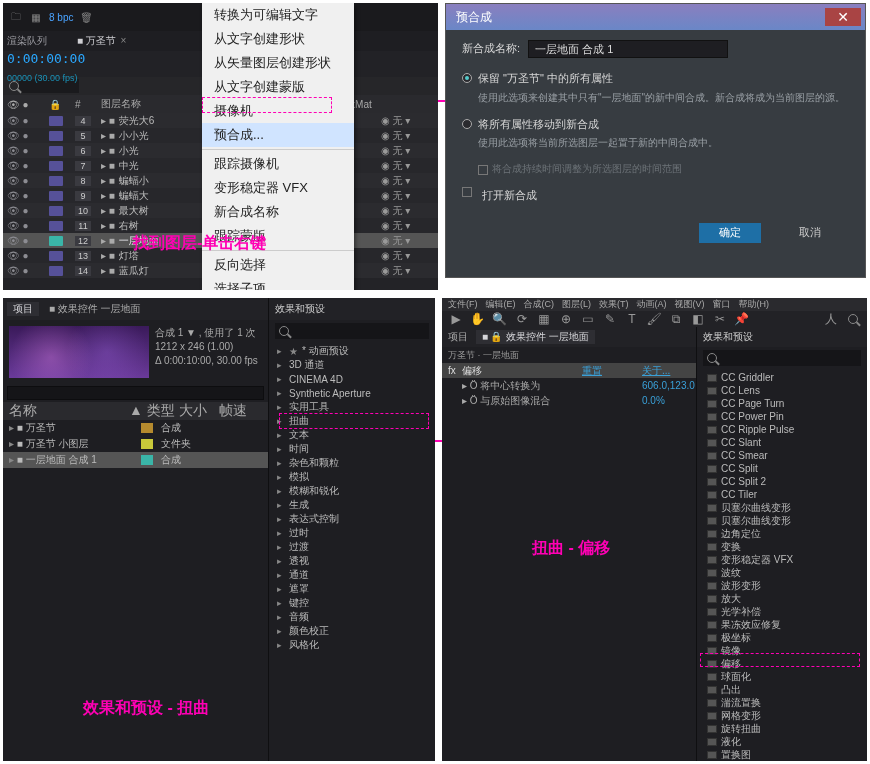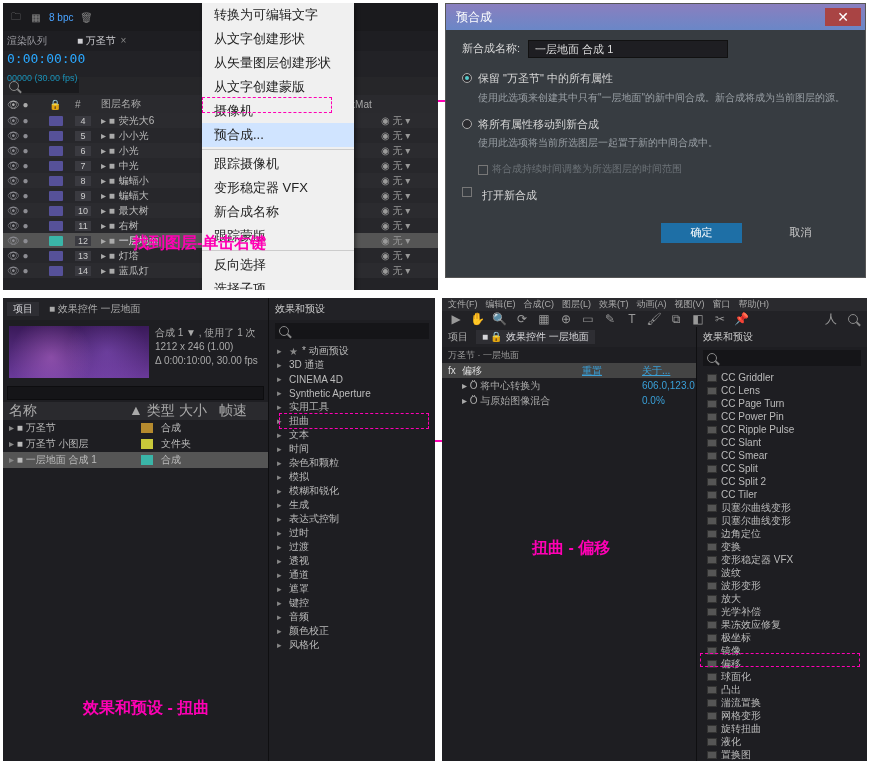--- a/index.html
+++ b/index.html
@@ -46,21 +46,21 @@
   .q2 .body { padding: 10px 16px; color:#d8d8d8; font-size:11px; line-height:1.6; }
   .q2 .namerow { display:flex; align-items:center; gap:8px; margin-bottom:12px;}
   .q2 .namefield { background:#1e1e22; border:1px solid #111; color:#ddd; padding:3px 6px; width:200px; height:18px; font-size:11px;}
   .q2 .radio { display:flex; align-items:flex-start; gap:6px; margin-bottom:2px;}
   .q2 .rdot { width:10px; height:10px; border-radius:50%; border:1px solid #aaa; margin-top:3px; background:#2a2a2e; flex:none;}
   .q2 .rdot.on::after { content:""; display:block; width:4px; height:4px; border-radius:50%; background:#5cc; margin:2px;}
   .q2 .sub { color:#9aa0a6; font-size:10px; margin-left:16px; margin-bottom:10px; }
   .q2 .dim { color:#6c7277; }
   .q2 .chk { width:10px; height:10px; border:1px solid #777; display:inline-block; margin-right:4px; vertical-align:middle;}
   .q2 .btns { display:flex; justify-content:flex-end; gap:18px; padding:6px 24px 12px;}
-  .q2 .btn { width:81px; height:20px; display:flex; align-items:center; justify-content:center; font-size:11px;}
+  .q2 .btn { width:62px; height:20px; display:flex; align-items:center; justify-content:center; font-size:11px;}
   .q2 .btn.ok { background:#1e6fa6; color:#fff; }
   .q2 .btn.cancel { color:#ccc; }
 
   
   .q3 { left: 3px; top: 298px; width: 432px; height: 463px; background:#1e1e22; display:flex; }
   .q3 .left { width:275px; border-right:1px solid #0f0f11; display:flex; flex-direction:column; }
   .q3 .tabs3 { display:flex; height:22px; align-items:center; background:#222226; font-size:10px; gap:4px; padding-left:4px;}
   .q3 .tabs3 .tab { padding:0 6px; color:#aaa; }
   .q3 .tabs3 .tab.active { background:#2e2e33; color:#d5d5d9; }
   .q3 .preview { height:64px; display:flex; gap:6px; padding:6px; }

